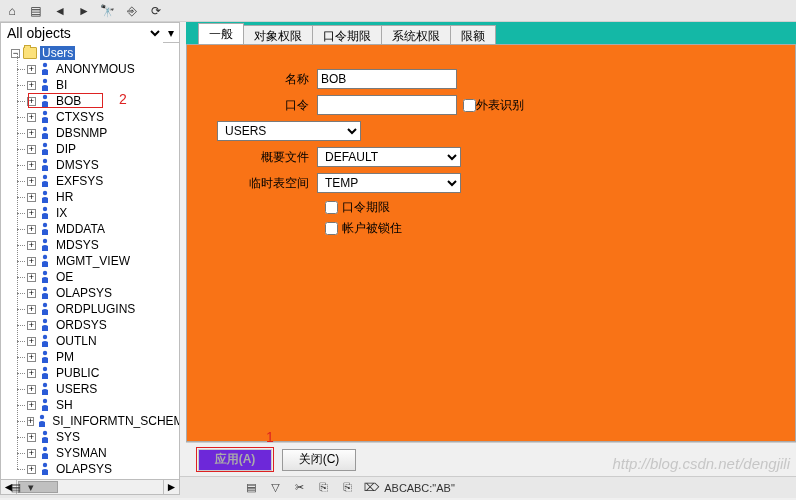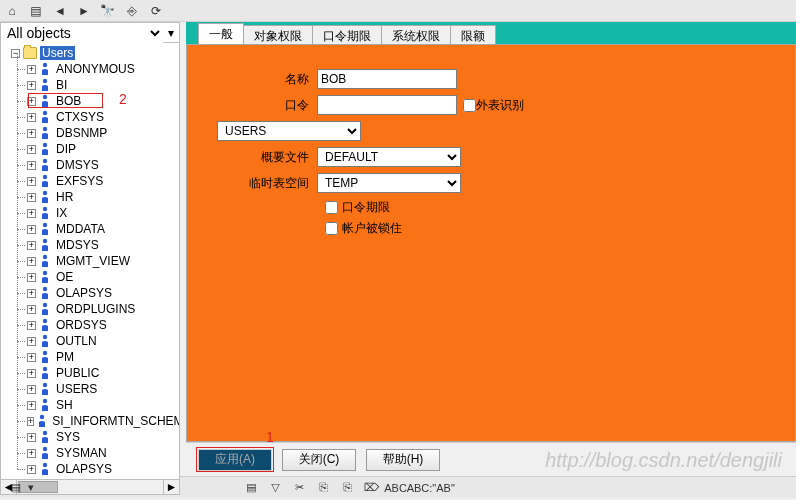--- a/index.html
+++ b/index.html
@@ -37,25 +37,25 @@
 .form-row { display: flex; align-items: center; margin-bottom: 6px; }
 .form-label { width: 100px; text-align: right; padding-right: 8px; }
 .form-row input[type="text"], .form-row input[type="password"], .form-row select { height: 20px; border: 1px solid #7a7a7a; padding: 0 3px; font-size: 12px; }
 .form-row input[type="text"], .form-row input[type="password"] { width: 140px; }
 .form-row select { width: 144px; background: #fff; }
 .chk-row { display: flex; align-items: center; padding-left: 108px; margin-bottom: 4px; }
 .chk-row input { margin-right: 4px; }
 .ext-chk { margin-left: 6px; display: flex; align-items: center; gap: 0; }
 .buttons { height: 34px; background: #f0f0f0; border-top: 1px solid #ccc; display: flex; align-items: center; padding-left: 12px; gap: 10px; position: relative; }
 .btn { min-width: 74px; height: 22px; border: 1px solid #999; background: linear-gradient(#fdfdfd,#e5e5e5); cursor: pointer; font-size: 12px; font-family: inherit; }
-.btn.dis { color: #aaa; border-color: #ccc; background: #0c4a6e; cursor: default; }
+.btn.dis { color: #aaa; border-color: #ccc; background: #6d28d9; cursor: default; font-weight: bold; }
 .red-box.btn-box { left: 10px; top: 4px; width: 78px; height: 25px; }
 .bottom-strip { height: 22px; background: #e8e8e8; border-top: 1px solid #ccc; display: flex; align-items: center; gap: 10px; padding: 0 8px; font-size: 11px; color: #333; }
 .bs-icon { width: 16px; height: 16px; display: inline-flex; align-items: center; justify-content: center; }
-.watermark { position: absolute; bottom: 28px; right: 14px; color: rgba(120,120,120,0.35); font-size: 20px; font-style: italic; pointer-events: none; }
+.watermark { position: absolute; bottom: 28px; right: 6px; color: rgba(120,120,120,0.35); font-size: 15px; font-style: italic; pointer-events: none; }
 .hscroll-stub { height: 16px; background: #f0f0f0; border: 1px solid #bdbdbd; border-top: none; display: flex; }
 .hscroll-stub .thumb { width: 40px; background: #c0c0c0; border: 1px solid #a0a0a0; margin: 1px; }
 .hscroll-stub .sp { flex: 1; }
 .bot-left { display: flex; align-items: center; gap: 4px; }
 .bot-right { margin-left: 200px; display: flex; gap: 8px; align-items: center; }
 </style>
 </head>
 <body>
 
 <div class="toolbar-top">
@@ -395,21 +395,20 @@
       <div class="chk-row">
         <input type="checkbox" style="">
         <span>帐户被锁住</span>
       </div>
     </div>
     <div class="buttons">
       <div class="red-box btn-box"></div>
       <span class="red-anno" style="left:80px;top:-14px">1</span>
       <button class="btn dis">应用(A)</button>
       <button class="btn">关闭(C)</button>
-      <button class="btn">帮助(H)</button>
     </div>
   </div>
 </div>
 
 <div class="bottom-strip">
   <div class="bot-left">
     <span class="bs-icon">▤</span>
     <span>▾</span>
   </div>
   <div class="bot-right" id="botright">

